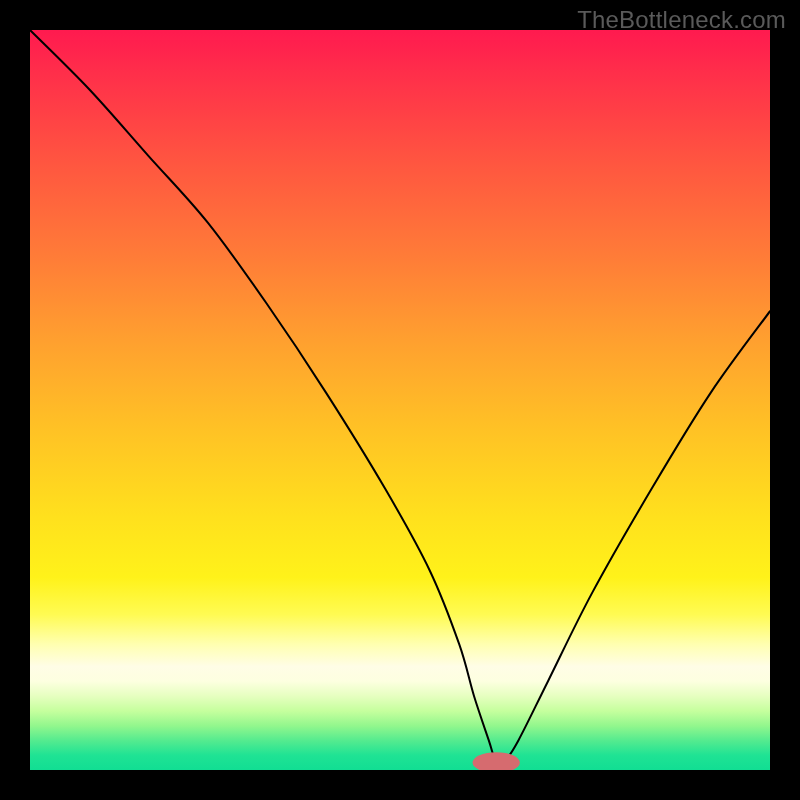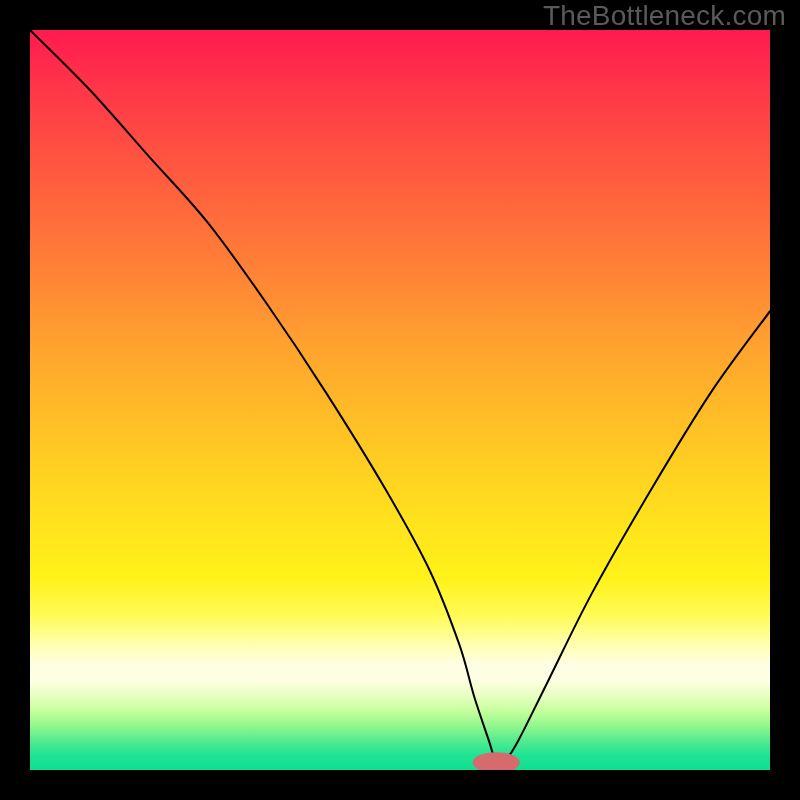--- a/index.html
+++ b/index.html
@@ -12,24 +12,24 @@
     font-family: Arial, Helvetica, sans-serif;
   }
   .frame {
     position: relative;
     width: 800px;
     height: 800px;
     background: #000;
   }
   .watermark {
     position: absolute;
-    top: 0;
+    top: 6px;
     right: 14px;
     color: #5a5a5a;
-    font-size: 28px;
+    font-size: 24px;
     font-weight: 500;
     letter-spacing: 0.2px;
     z-index: 9;
   }
   .plot-area {
     position: absolute;
     left: 30px;
     top: 30px;
     width: 740px;
     height: 740px;

